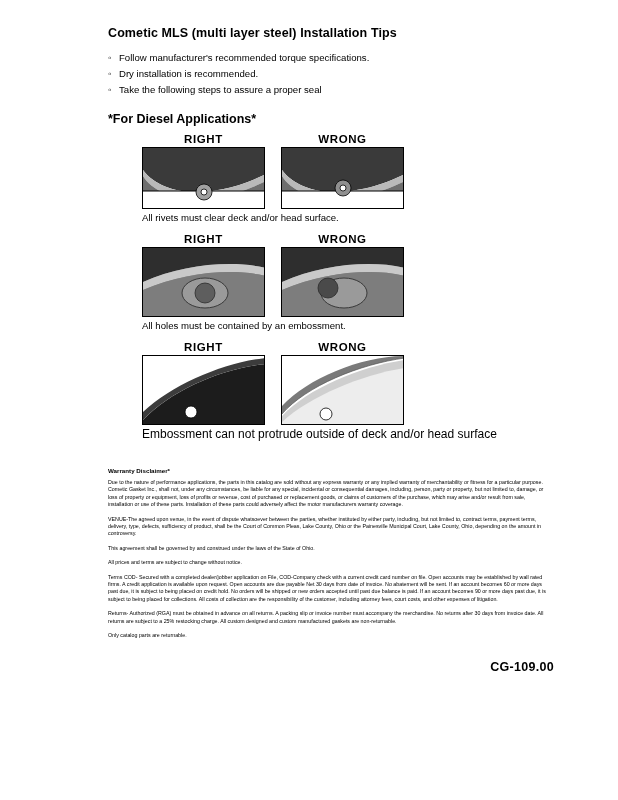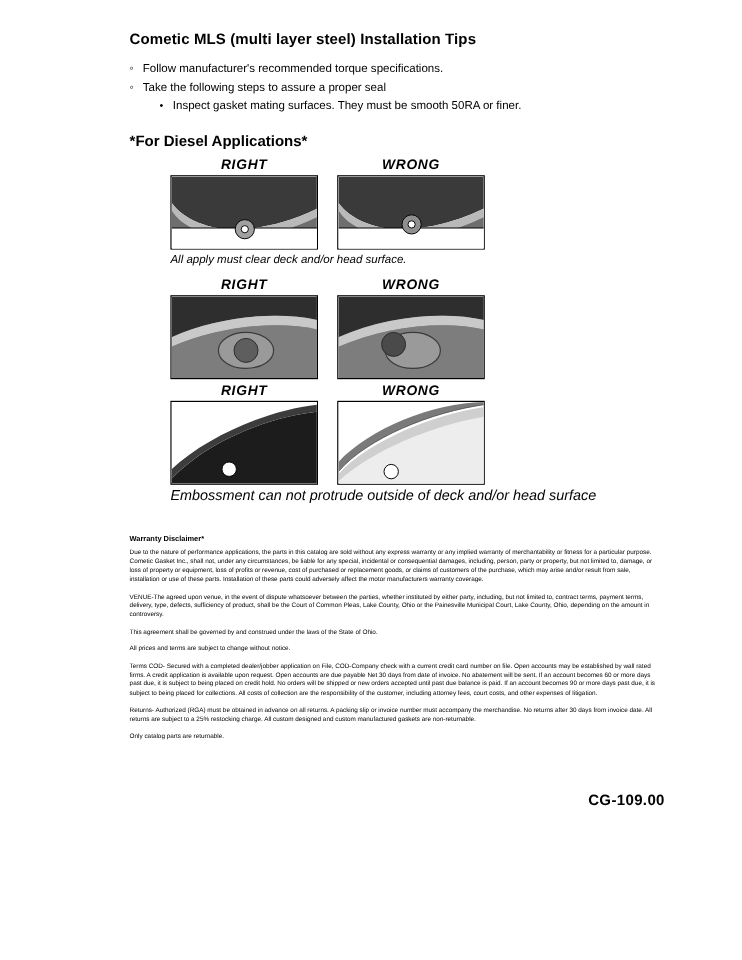--- a/index.html
+++ b/index.html
@@ -80,21 +80,20 @@
     padding-right: 36px;
   }
   p.para.last {
     margin-bottom: 0;
   }
 
   
   .figures {
     position: relative;
     padding-left: 108px;
-    font-style: italic;
   }
   .figrow {
     position: relative;
     margin-bottom: 4px;
   }
   .figpair {
     display: flex;
     gap: 16px;
   }
   .figcol {
@@ -177,25 +176,25 @@
 
 <div class="page">
 
   <h1 class="title">Cometic MLS (multi layer steel) Installation Tips</h1>
 
   <ul class="bullets">
     <li>
       <span>Follow manufacturer's recommended torque specifications.</span>
     </li>
     <li>
+      <span>Dry installation is recommended.</span>
+    </li>
+    <li>
       <span>Take the following steps to assure a proper seal</span>
       <ul class="subbullets">
-        <li>
-          <span>Inspect gasket mating surfaces.  They must be smooth 50RA or finer.</span>
-        </li>
       </ul>
     </li>
   </ul>
 
   <h2 class="section">*For Diesel Applications*</h2>
 
   <div class="figures">
 
     <div class="figrow">
       <div class="figpair">
@@ -223,21 +222,21 @@
               <path d="M0 22 C10 36 30 44 52 44 C70 44 95 40 123 26 L123 33 C95 47 70 51 52 51 C30 51 8 42 0 28 Z" fill="#b9b9b9"></path>
               <path d="M0 28 C8 42 30 51 52 51 C70 51 95 47 123 33 L123 43 L0 43 Z" fill="#6e6e6e"></path>
               <rect x="0" y="43" width="123" height="19" fill="#ffffff"></rect>
               <line x1="0" y1="43" x2="123" y2="43" stroke="#000" stroke-width="1"></line>
               <circle cx="61" cy="40" r="8" fill="#8f8f8f" stroke="#000" stroke-width="0.8"></circle>
               <circle cx="61" cy="40" r="3" fill="#ffffff" stroke="#000" stroke-width="0.8"></circle>
             </svg>
           </div>
         </div>
       </div>
-      <div class="caption">All apply must clear deck and/or head surface.</div>
+      <div class="caption">All rivets must clear deck and/or head surface.</div>
     </div>
 
     <div class="figrow">
       <div class="callouts">
         <div class="callout-line">coolant hole on deck / head surface</div>
         <div class="callout-line callout-2">gasket embossment</div>
       </div>
       <svg class="leaders" width="112" height="80" style="position:absolute;left:0;top:14px;">
         <line x1="82" y1="21" x2="112" y2="27" stroke="#000" stroke-width="0.8"></line>
         <line x1="78" y1="52" x2="112" y2="48" stroke="#000" stroke-width="0.8"></line>
@@ -263,20 +262,21 @@
               <rect x="0" y="0" width="123" height="70" fill="#8a8a8a"></rect>
               <path d="M0 0 L123 0 L123 20 C90 12 40 16 0 34 Z" fill="#2e2e2e"></path>
               <path d="M0 34 C40 16 90 12 123 20 L123 28 C90 20 42 24 0 42 Z" fill="#c9c9c9"></path>
               <path d="M0 42 C42 24 90 20 123 28 L123 70 L0 70 Z" fill="#7d7d7d"></path>
               <ellipse cx="62" cy="45" rx="23" ry="15" fill="#9a9a9a" stroke="#3a3a3a" stroke-width="1"></ellipse>
               <circle cx="46" cy="40" r="10" fill="#4a4a4a" stroke="#2a2a2a" stroke-width="0.8"></circle>
             </svg>
           </div>
         </div>
       </div>
+      <div class="caption">All holes must be contained by an embossment.</div>
     </div>
 
     <div class="figrow">
       <div class="figpair">
         <div class="figcol">
           <div class="figlabel">RIGHT</div>
           <div class="figbox tall">
             <svg width="123" height="70" viewBox="0 0 123 70">
               <rect x="0" y="0" width="123" height="70" fill="#ffffff"></rect>
               <path d="M0 0 L123 0 L123 10 C80 14 30 34 0 62 Z" fill="#ffffff"></path>

